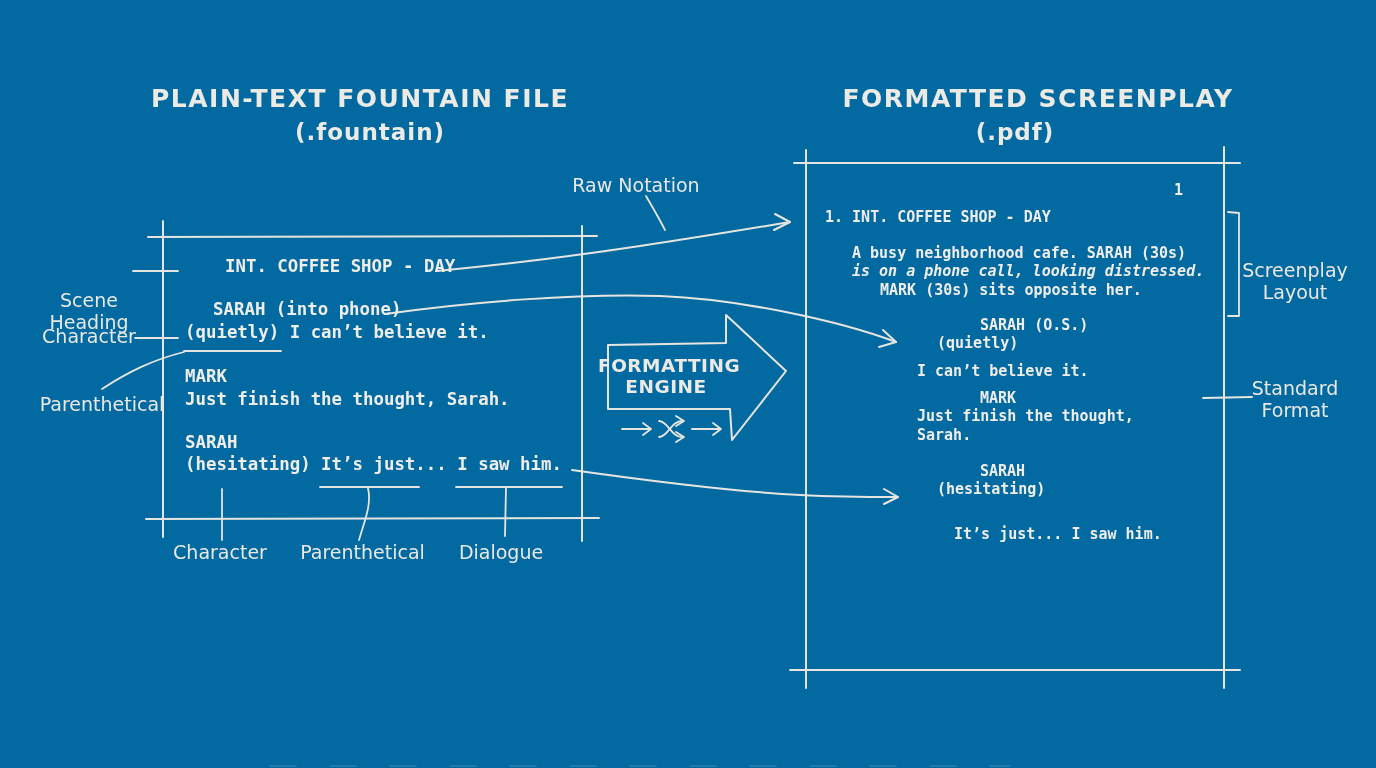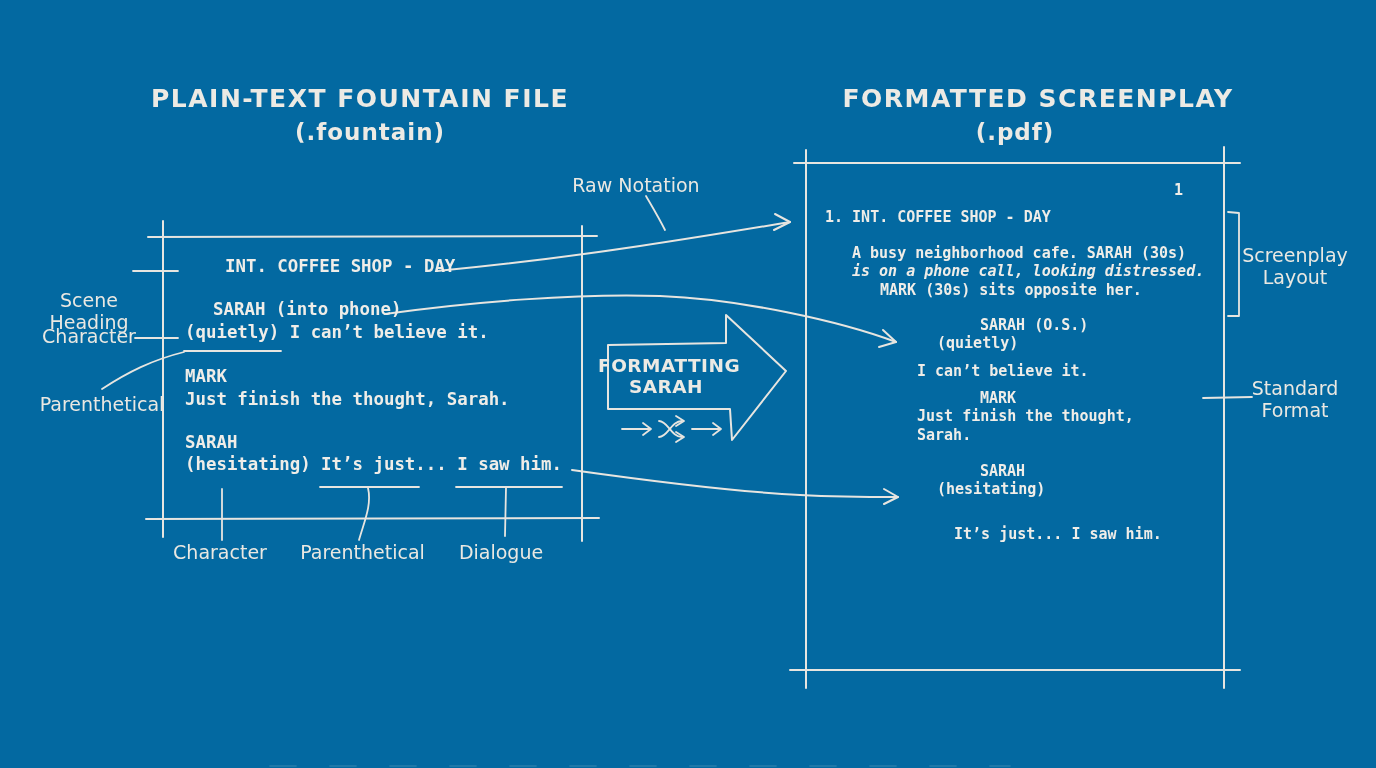--- a/index.html
+++ b/index.html
@@ -146,37 +146,37 @@
 
   <div class="abs hand" style="left:39px;top:251px;width:100px;margin-top:38px;">Scene Heading</div>
   <div class="abs hand" style="left:39px;top:325px;width:100px;">Character</div>
   <div class="abs hand" style="left:28px;top:393px;width:148px;">Parenthetical</div>
 
   <div class="abs hand" style="left:160px;top:541px;width:120px;">Character</div>
   <div class="abs hand" style="left:290px;top:541px;width:145px;">Parenthetical</div>
   <div class="abs hand" style="left:441px;top:541px;width:120px;">Dialogue</div>
 
   <div class="abs hand" style="left:563px;top:174px;width:146px;">Raw Notation</div>
-  <div class="abs engine-label" style="left:598px;top:355px;width:136px;">FORMATTING SARAH</div>
+  <div class="abs engine-label" style="left:598px;top:355px;width:136px;">FORMATTING ENGINE</div>
 
   <div class="abs mono mono-r" style="left:1174px;top:181px;">1</div>
   <div class="abs mono mono-r" style="left:825px;top:208px;">1. INT. COFFEE SHOP - DAY</div>
 
   <div class="abs mono mono-r" style="left:852px;top:244px;">A busy neighborhood cafe. SARAH (30s)</div>
   <div class="abs mono mono-r" style="left:852px;top:262px;font-style:italic;">is on a phone call, looking distressed.</div>
   <div class="abs mono mono-r" style="left:852px;top:281px;padding-left:28px;">MARK (30s) sits opposite her.</div>
 
   <div class="abs mono mono-r" style="left:980px;top:316px;">SARAH (O.S.)</div>
   <div class="abs mono mono-r" style="left:937px;top:334px;">(quietly)</div>
   <div class="abs mono mono-r" style="left:917px;top:362px;">I can’t believe it.</div>
 
   <div class="abs mono mono-r" style="left:980px;top:389px;">MARK</div>
   <div class="abs mono mono-r" style="left:917px;top:407px;">Just finish the thought,</div>
   <div class="abs mono mono-r" style="left:917px;top:426px;">Sarah.</div>
 
   <div class="abs mono mono-r" style="left:980px;top:462px;">SARAH</div>
   <div class="abs mono mono-r" style="left:937px;top:480px;">(hesitating)</div>
   <div class="abs mono mono-r" style="left:917px;top:525px;margin-left:37px;">It’s just... I saw him.</div>
 
-  <div class="abs hand" style="left:1240px;top:244px;width:110px;">Screenplay Layout</div>
+  <div class="abs hand" style="left:1240px;top:259px;width:110px;">Screenplay Layout</div>
   <div class="abs hand" style="left:1240px;top:377px;width:110px;">Standard Format</div>
 
 </div>
 
 </body></html>

